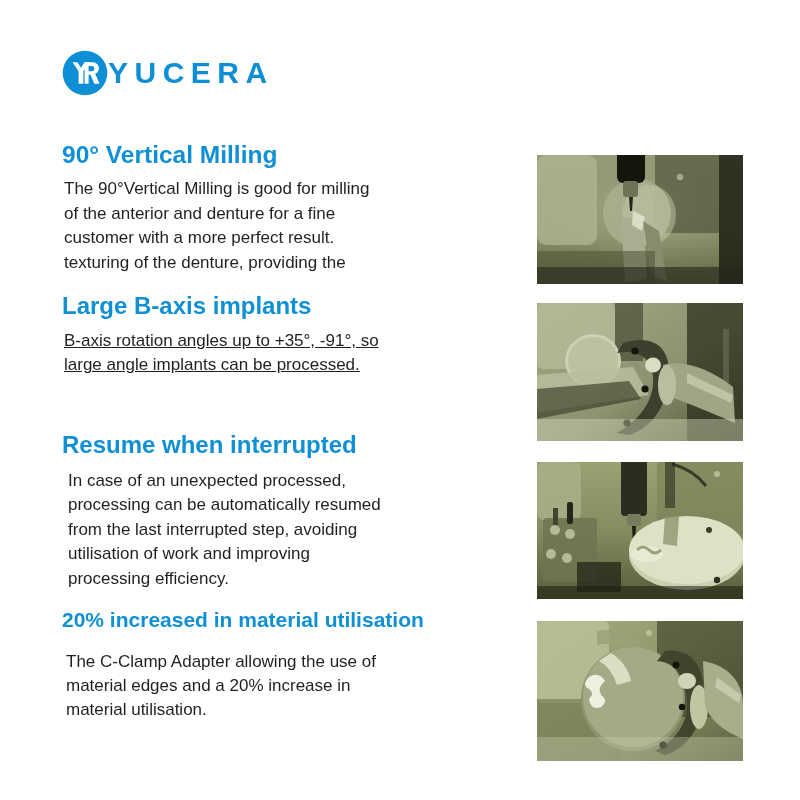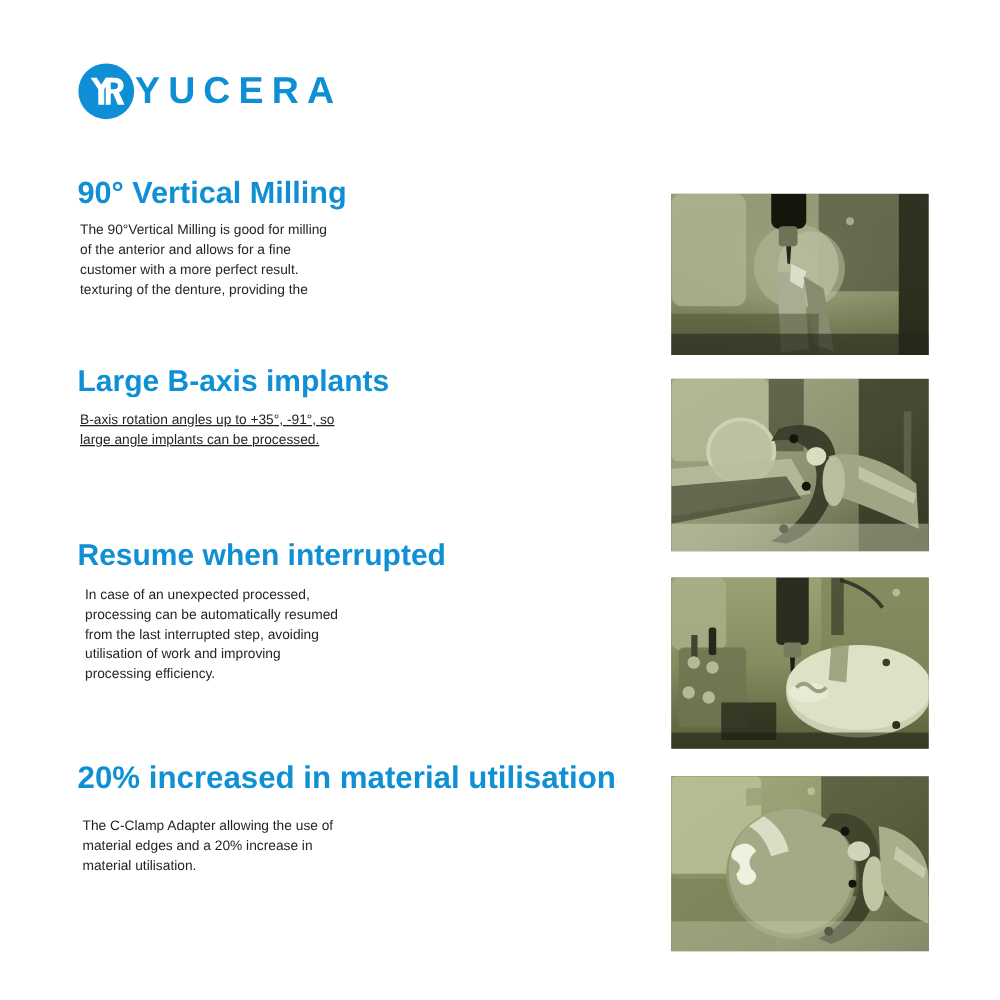--- a/index.html
+++ b/index.html
@@ -64,42 +64,42 @@
   .feature-title {
     color: #1090d4;
     font-weight: 700;
     line-height: 1.12;
     margin: 0 0 9px 0;
     white-space: nowrap;
     font-family: "Liberation Sans", sans-serif;
   }
   .feature-body {
     color: #231f20;
-    font-size: 11px;
+    font-size: 17px;
     line-height: 1.44;
     margin: 0;
     font-family: "Liberation Sans", sans-serif;
   }
   .feature-body span { display: block; white-space: nowrap; }
 
   
   #feature-0 { top: 141px; }
   #feature-0 .feature-title { font-size: 24.5px; }
   #feature-0 .feature-body { margin-left: 2px; }
 
   #feature-1 { top: 293px; }
   #feature-1 .feature-title { font-size: 24px; }
   #feature-1 .feature-body { margin-left: 2px; text-decoration: underline; }
 
   #feature-2 { top: 432px; }
   #feature-2 .feature-title { font-size: 24px; margin-bottom: 10px; }
   #feature-2 .feature-body { margin-left: 6px; }
 
   #feature-3 { top: 608px; }
-  #feature-3 .feature-title { font-size: 25px; margin-bottom: 18px; }
+  #feature-3 .feature-title { font-size: 21px; margin-bottom: 18px; }
   #feature-3 .feature-body { margin-left: 4px; }
 
   
   .photos {
     position: absolute;
     left: 497px;
     top: 0;
     width: 206px;
     height: 800px;
   }
@@ -133,21 +133,21 @@
     </span>
     <span class="logo-word">YUCERA</span>
   </div>
 
   <div class="features">
 
     <section class="feature" id="feature-0">
       <h2 class="feature-title">90° Vertical Milling</h2>
       <p class="feature-body">
         <span>The 90°Vertical Milling is good for milling</span>
-        <span>of the anterior and allows for a fine</span>
+        <span>of the anterior and denture for a fine</span>
         <span>customer with a more perfect result.</span>
         <span>texturing of the denture, providing the</span>
       </p>
     </section>
 
     <section class="feature" id="feature-1">
       <h2 class="feature-title">Large B-axis implants</h2>
       <p class="feature-body">
         <span>B-axis rotation angles up to +35°, -91°, so</span>
         <span>large angle implants can be processed.</span>

